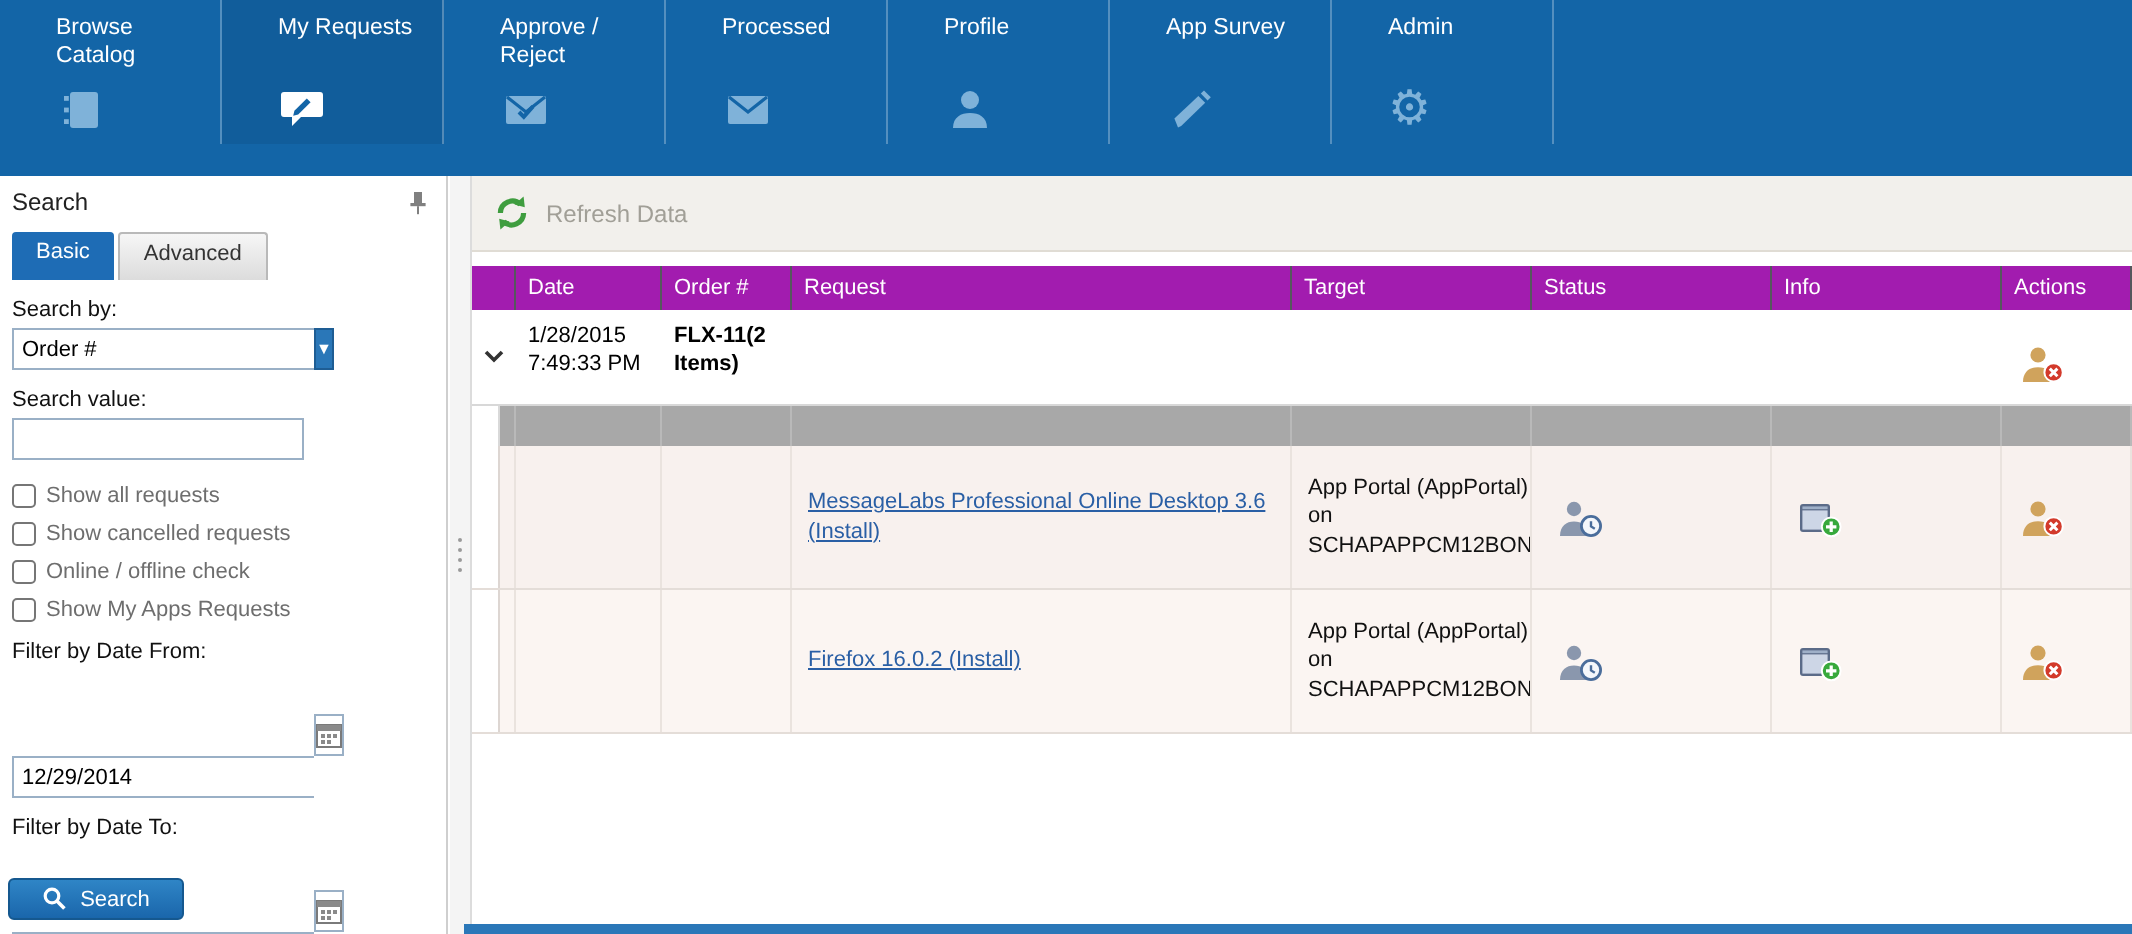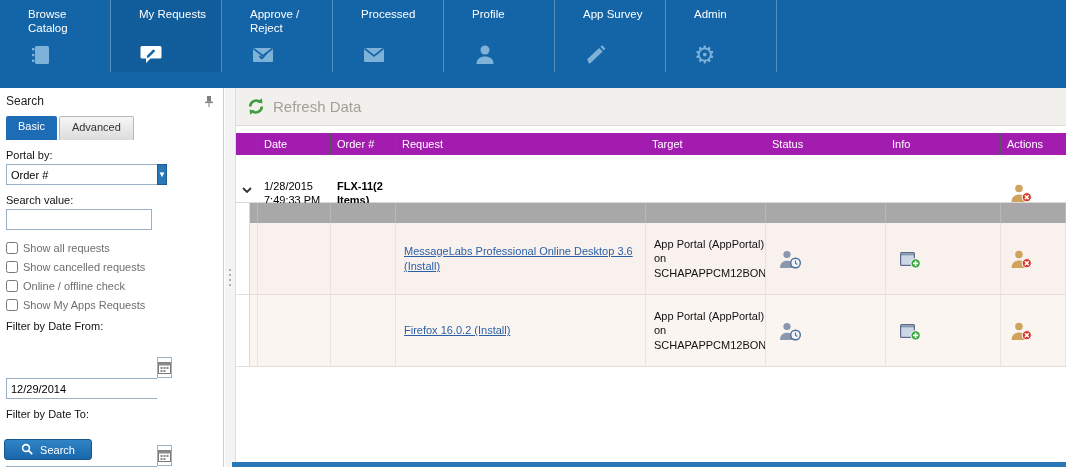--- a/index.html
+++ b/index.html
@@ -41,27 +41,27 @@
   .cal-btn { width:21px; height:21px; border:1px solid #9ab0c6; background:#fff; display:flex; align-items:center; justify-content:center; cursor:pointer; }
   .search-btn { position:absolute; left:4px; bottom:7px; width:88px; height:21px; border:1px solid #15588f; border-radius:3px; background:linear-gradient(#2f85c6,#1a66ab); color:#fff; font:11px "Liberation Sans",sans-serif; display:flex; align-items:center; justify-content:center; gap:6px; cursor:pointer; }
 
   
   .splitter { position:absolute; top:88px; left:225px; width:11px; bottom:0; background:#f4f4f4; border-right:1px solid #dcdcdc; display:flex; flex-direction:column; align-items:center; justify-content:center; gap:3px; cursor:col-resize; }
   .splitter i { width:2px; height:2px; background:#9a9a9a; border-radius:50%; }
 
   
   .main { position:absolute; top:88px; left:236px; right:0; bottom:0; background:#fff; }
   .toolbar { height:38px; background:#f2f0ec; border-bottom:1px solid #e0dcd4; display:flex; align-items:center; gap:7px; padding-left:10px; }
-  .toolbar-label { color:#a19f97; font-size:15px; }
+  .toolbar-label { color:#a19f97; font-size:12px; }
   .grid { margin-top:7px; }
   .grow { display:grid; grid-template-columns:22px 73px 65px 250px 120px 120px 115px minmax(0,1fr); }
   .hdr { height:22px; background:#a21caf; }
   .hdr > div { color:#fff; display:flex; align-items:center; padding-left:6px; border-right:1px solid #55585d; cursor:pointer; }
   .g-row { height:48px; background:#fff; border-bottom:1px solid #d8d8d8; }
-  .g-row > div { padding:6px 4px 0 6px; line-height:1.3;margin-top:18px; }
+  .g-row > div { padding:6px 4px 0 6px; line-height:1.3; }
   .g-exp { display:flex; align-items:center; justify-content:center; padding:0 !important; cursor:pointer; }
   .g-order { font-weight:bold; }
   .sub-hdr { height:20px; }
   .sub-hdr > div { background:#a8a8a8; border-right:1px solid #b9b9b9; }
   .sub-hdr > div:first-child { background:linear-gradient(90deg,#fff 0 13px,#d9d9d9 13px 14px,#a8a8a8 14px); }
   .d-row { height:72px; border-bottom:1px solid #e4ddd8; }
   .d-row > div { border-right:1px solid #eae3de; display:flex; align-items:center; overflow:hidden; }
   .d-row.r0 > div { background:#f8f1ee; }
   .d-row.r1 > div { background:#fbf5f2; }
   .d-row > div:first-child { background:linear-gradient(90deg,#fff 0 13px,#ddd6d2 13px 14px,transparent 14px) !important; }
@@ -166,21 +166,21 @@
         <rect x="5.5" y="8.1" width="1" height="4" fill="#808080"></rect>
       </svg>
     </span>
   </div>
 
   <div class="tabs">
     <div class="tab active">Basic</div>
     <div class="tab inactive">Advanced</div>
   </div>
 
-  <div class="fld-label">Portal by:</div>
+  <div class="fld-label">Search by:</div>
   <div class="select-row">
     <input readonly="" value="Order #" style="">
     <span class="dd-btn">▼</span>
   </div>
 
   <div class="fld-label">Search value:</div>
   <input class="text-input" value="" style="">
 
   <div class="chk-list">
     <label class="chk-row">

